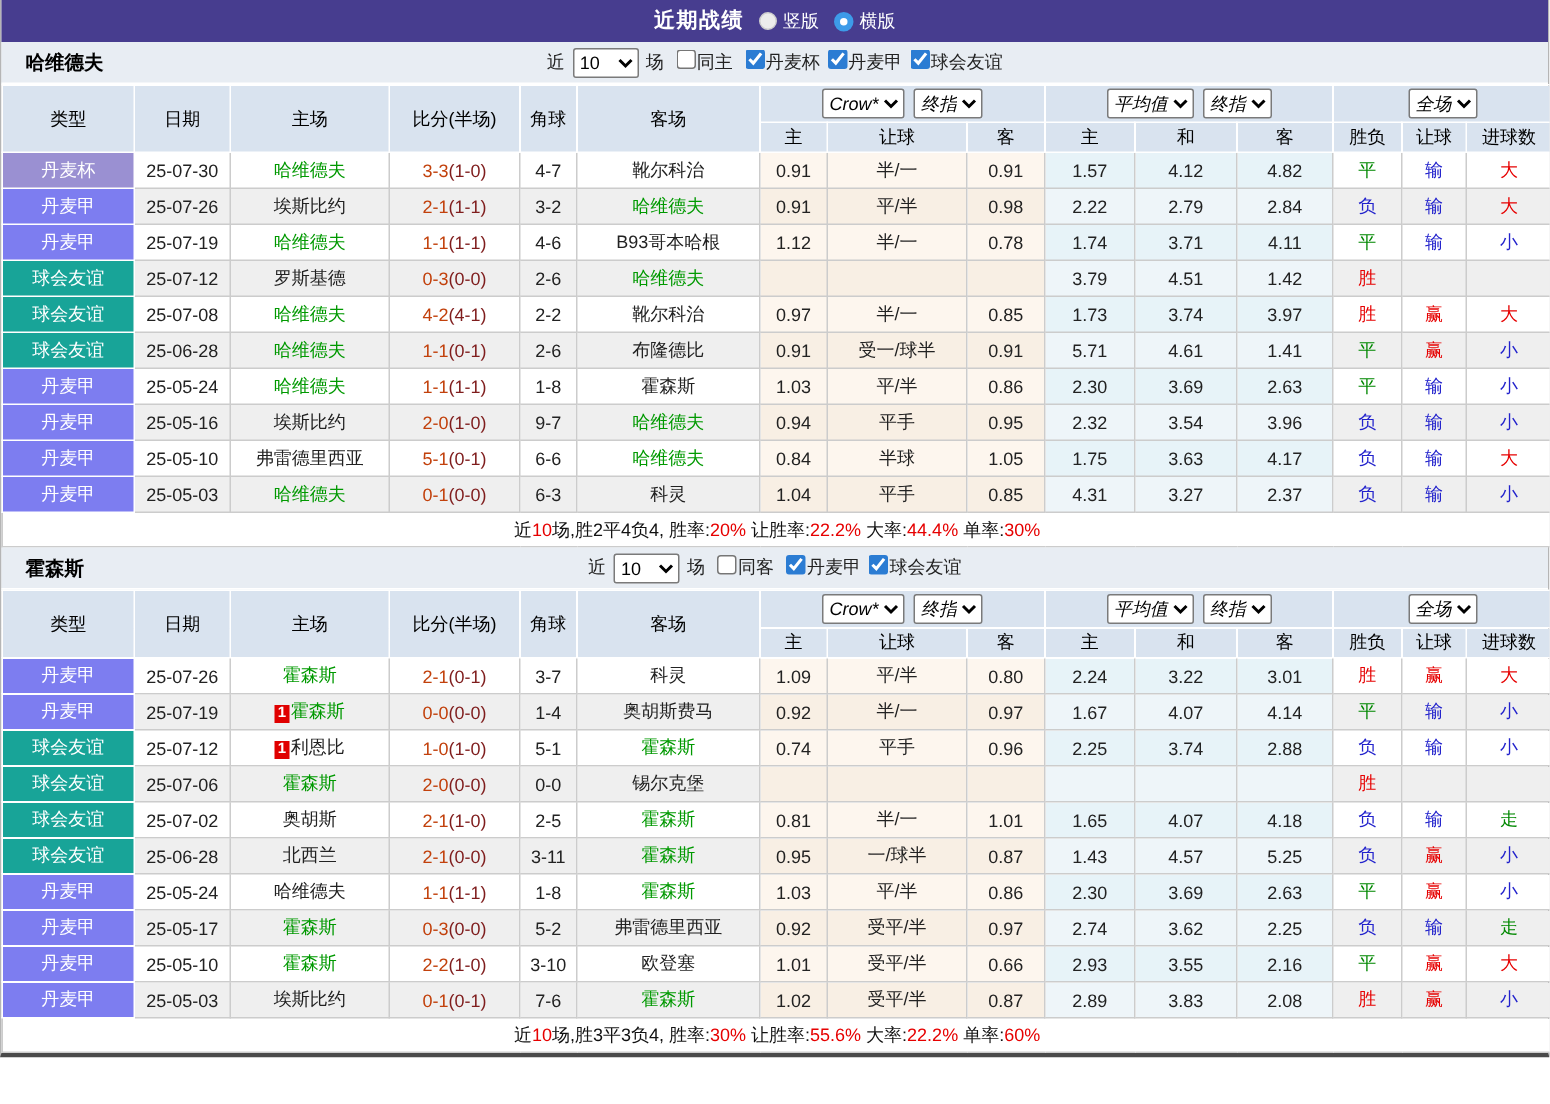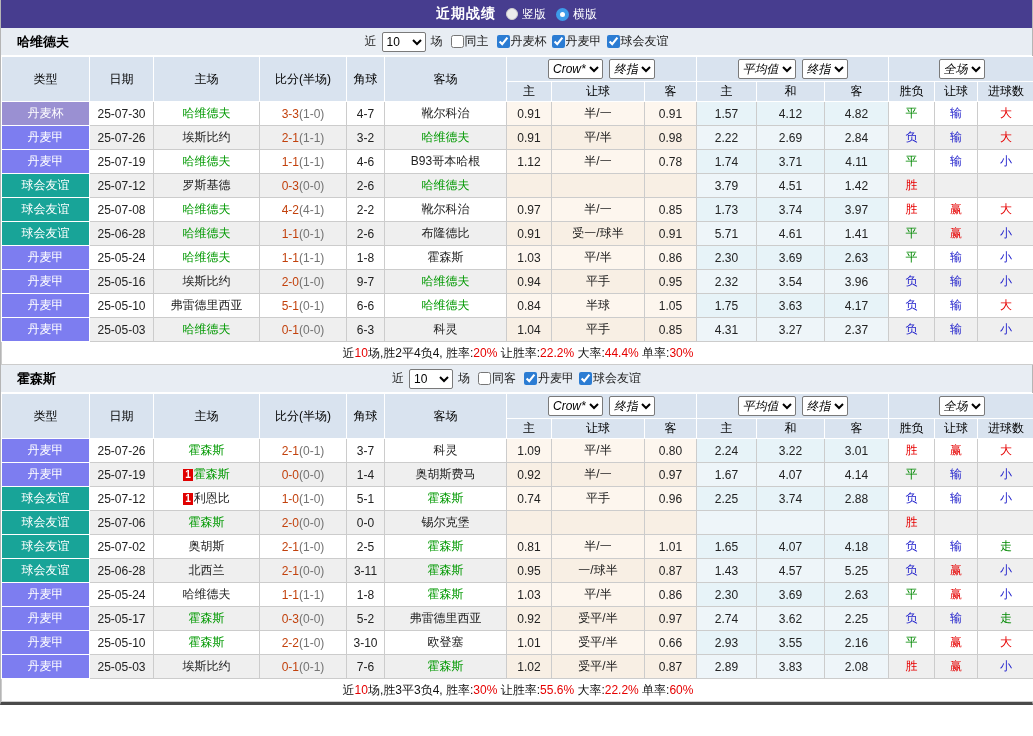--- a/index.html
+++ b/index.html
@@ -11,21 +11,21 @@
   .title-bar { height:28px; background:#473d8f; color:#fff; display:flex; align-items:center; justify-content:center; gap:10px; }
   .title-bar .title { font-weight:bold; font-size:14px; letter-spacing:1px; }
   .vradio { display:inline-flex; align-items:center; gap:4px; cursor:pointer; color:#fff; font-size:12px; }
   .radio-off { width:12px; height:12px; border-radius:50%; background:#ececec; border:1px solid #cfcfcf; display:inline-block; }
   .radio-on  { width:13px; height:13px; border-radius:50%; background:#fff; border:4px solid #3d9be9; display:inline-block; }
 
   
   .filter-bar { position:relative; height:28px; background:#e8edf3; display:flex; align-items:center; justify-content:center; border-bottom:1px solid #fff; }
   .team-name { position:absolute; left:16px; font-weight:bold; font-size:13px; color:#000; }
   .filter-center { display:flex; align-items:center; gap:3px; }
-  .filter-center label { display:inline-flex; align-items:center; cursor:pointer; }
+  .filter-center label { display:inline-flex; align-items:flex-start; cursor:pointer; }
   input[type=checkbox] { width:13px; height:13px; margin:0 1px 0 5px; accent-color:#2b7cd3; vertical-align:middle; }
   select { font-size:12px; height:20px; background:#fff; border:1px solid #7a7a7a; border-radius:2px; margin:0 2px; color:#000; }
   .count-select { width:44px; }
 
   
   table { border-collapse:collapse; table-layout:fixed; width:1033px; }
   td { border:1px solid #ccc; text-align:center; height:24px; padding:0 1px; overflow:hidden; white-space:nowrap; }
   .hrow td { background:#d9e3ef; border:1px solid #fff; color:#000; }
   .hrow-top td { height:25px; }
   .hrow-sub td { height:20px; }
@@ -38,21 +38,21 @@
   tr.odd  td.avg  { background:#e7f3f8; }
   tr.even td.avg  { background:#eef5f9; }
 
   td.type-cell { border:1px solid #fff; color:#fff; }
   tr.odd td.t-cup, tr.even td.t-cup           { background:#9a90d2; }
   tr.odd td.t-league, tr.even td.t-league     { background:#7d7df0; }
   tr.odd td.t-friendly, tr.even td.t-friendly { background:#18a498; }
 
   .team-green { color:#009900; }
   .ft { color:#c2410c; }
-  .ht { color:#737373; }
+  .ht { color:#7f1d1d; }
   .r-red { color:#e60000; }
   .r-green { color:#008800; }
   .r-blue { color:#2222cc; }
   .redcard { display:inline-block; background:#e00000; color:#fff; font-size:10px; line-height:12px; padding:0 2px; margin-right:1px; font-weight:bold; }
 
   td.summary { height:23px; background:#fff; border:1px solid #ccc; font-size:12px; color:#111; }
   td.summary .red { color:#e60000; }
 </style>
 </head>
 <body>
@@ -164,21 +164,21 @@
     <td class="type-cell t-league">丹麦甲</td>
     <td>25-07-26</td>
     <td><span>埃斯比约</span></td>
     <td><span class="ft">2-1</span><span class="ht">(1-1)</span></td>
     <td>3-2</td>
     <td><span class="team-green">哈维德夫</span></td>
     <td class="crow">0.91</td>
     <td class="crow">平/半</td>
     <td class="crow">0.98</td>
     <td class="avg">2.22</td>
-    <td class="avg">2.69</td>
+    <td class="avg">2.79</td>
     <td class="avg">2.84</td>
     <td class="res r-blue">负</td>
     <td class="res r-blue">输</td>
     <td class="res r-red">大</td>
   </tr>
           <tr class="odd">
     <td class="type-cell t-league">丹麦甲</td>
     <td>25-07-19</td>
     <td><span class="team-green">哈维德夫</span></td>
     <td><span class="ft">1-1</span><span class="ht">(1-1)</span></td>

